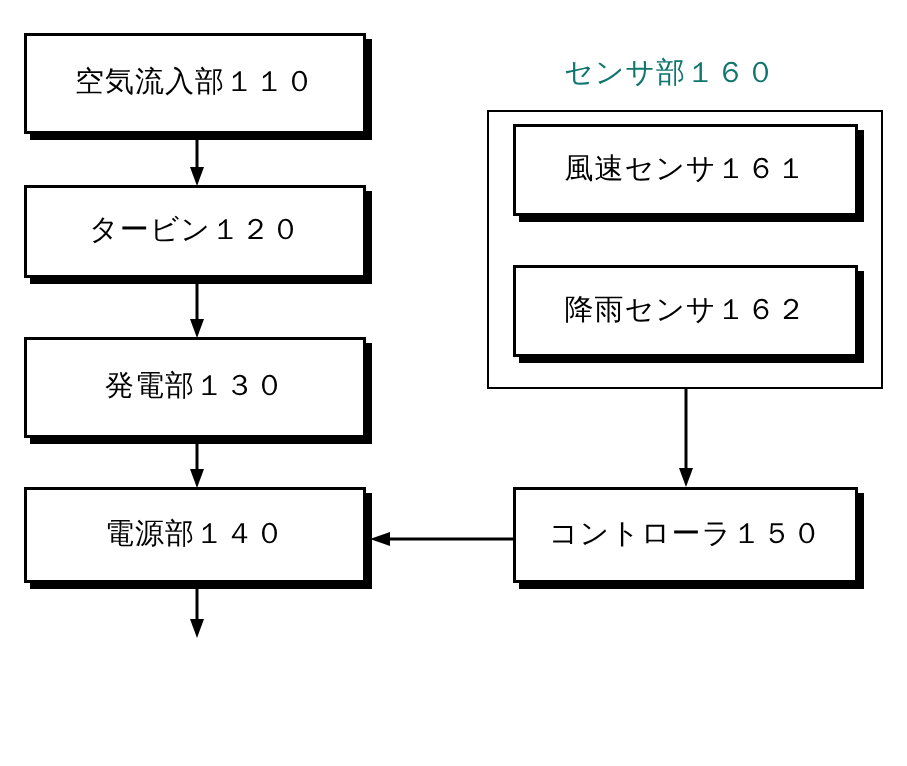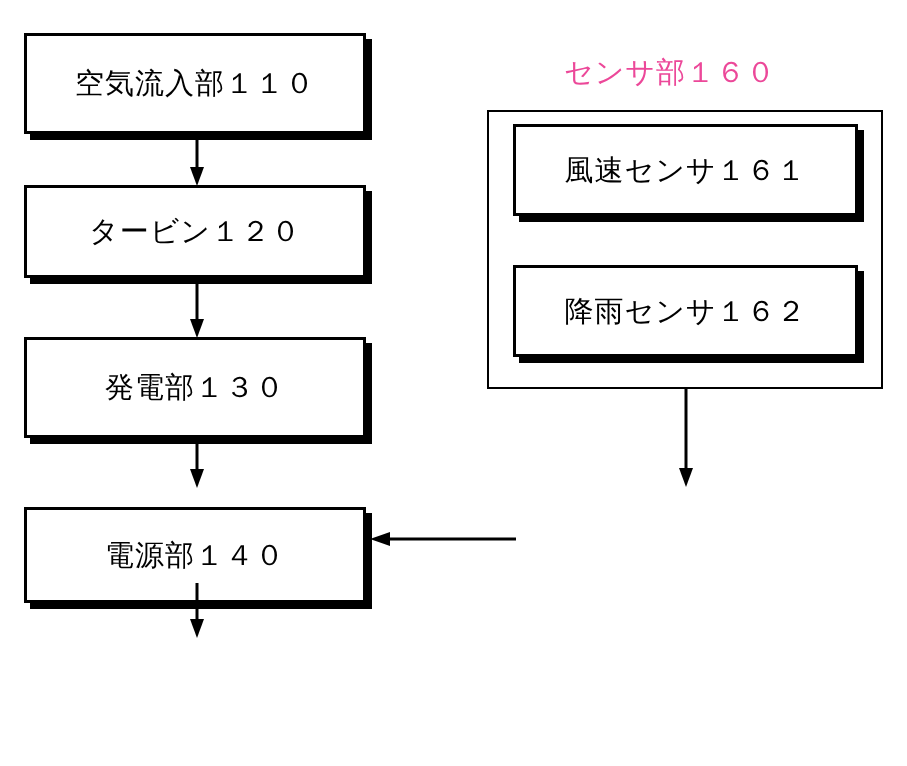--- a/index.html
+++ b/index.html
@@ -29,35 +29,35 @@
     display: flex;
     align-items: center;
     justify-content: center;
   }
   .box .label {
     font-size: 29px;
     line-height: 1;
     color: #000000;
     letter-spacing: 1px;
     white-space: nowrap;
-    font-family: Liberation Serif, serif;
+    font-family: Liberation Mono, monospace;
   }
 
   
   .group-box {
     position: absolute;
     box-sizing: border-box;
     background: #ffffff;
     border: 2px solid #000000;
   }
   .group-title {
     position: absolute;
     font-size: 29px;
     line-height: 1;
-    color: #ec4899;
+    color: #0f766e;
     letter-spacing: 1px;
     white-space: nowrap;
   }
 
   
   .conn {
     position: absolute;
   }
   .conn svg {
     display: block;
@@ -74,37 +74,40 @@
   </div>
 
   <div class="box" style="left:24px; top:185px; width:342px; height:93px;align-items:center;">
     <span class="label">タービン１２０</span>
   </div>
 
   <div class="box" style="left:24px; top:337px; width:342px; height:101px;">
     <span class="label">発電部１３０</span>
   </div>
 
-  <div class="box" style="left:24px; top:507px; width:342px; height:96px;">
+  <div class="box" style="left:24px; top:487px; width:342px; height:96px;">
     <span class="label">電源部１４０</span>
   </div>
 
 
   <div class="group-title" style="left:564px; top:58px;">センサ部１６０</div>
 
   <div class="group-box" style="left:487px; top:110px; width:396px; height:279px;"></div>
 
   <div class="box" style="left:513px; top:124px; width:345px; height:92px;">
     <span class="label">風速センサ１６１</span>
   </div>
 
   <div class="box" style="left:513px; top:265px; width:345px; height:92px;">
     <span class="label">降雨センサ１６２</span>
   </div>
 
+  <div class="box" style="left:513px; top:487px; width:345px; height:96px;">
+    <span class="label">コントローラ１５０</span>
+  </div>
 
   <div class="conn" style="left:186px; top:134px; width:22px; height:54px;">
     <svg width="22" height="54" viewBox="0 0 22 54">
       <line x1="11" y1="0" x2="11" y2="40" stroke="#000" stroke-width="3"></line>
       <polygon points="11,52 4,33 18,33" fill="#000"></polygon>
     </svg>
   </div>
 
   <div class="conn" style="left:186px; top:278px; width:22px; height:62px;">
     <svg width="22" height="62" viewBox="0 0 22 62">

